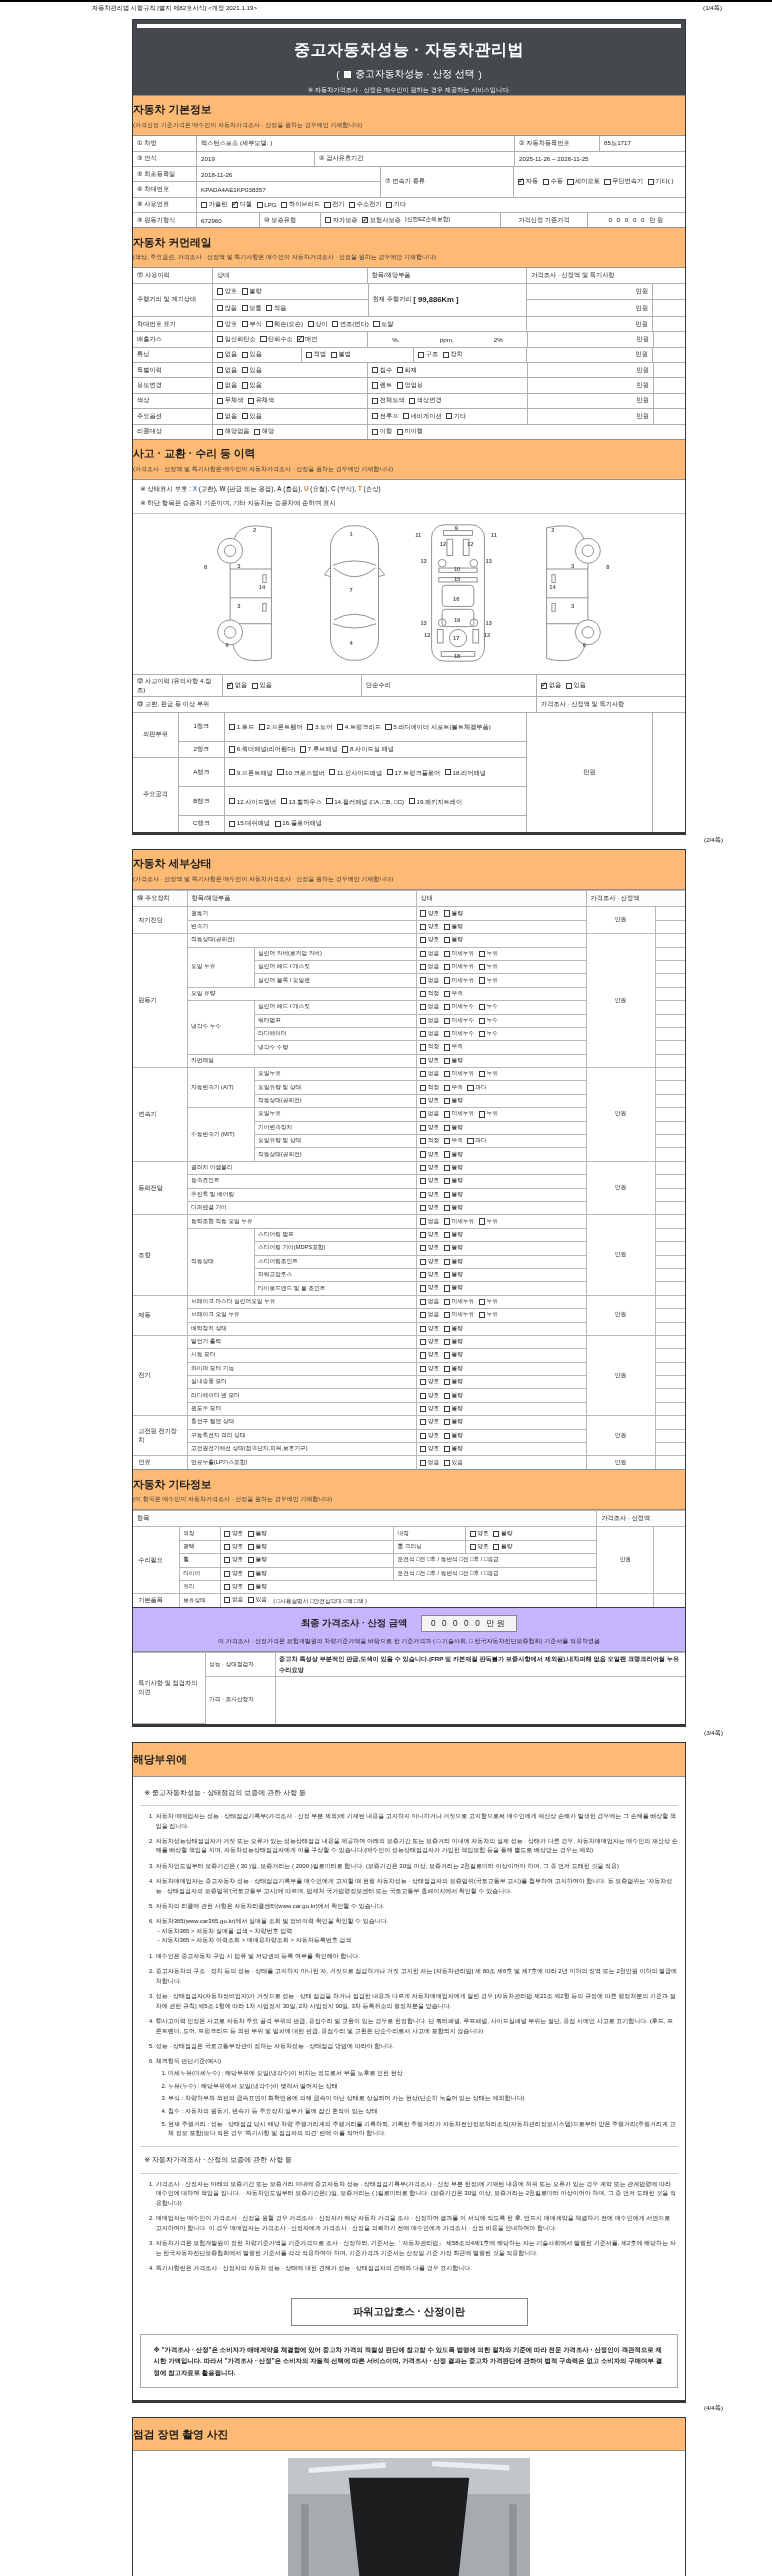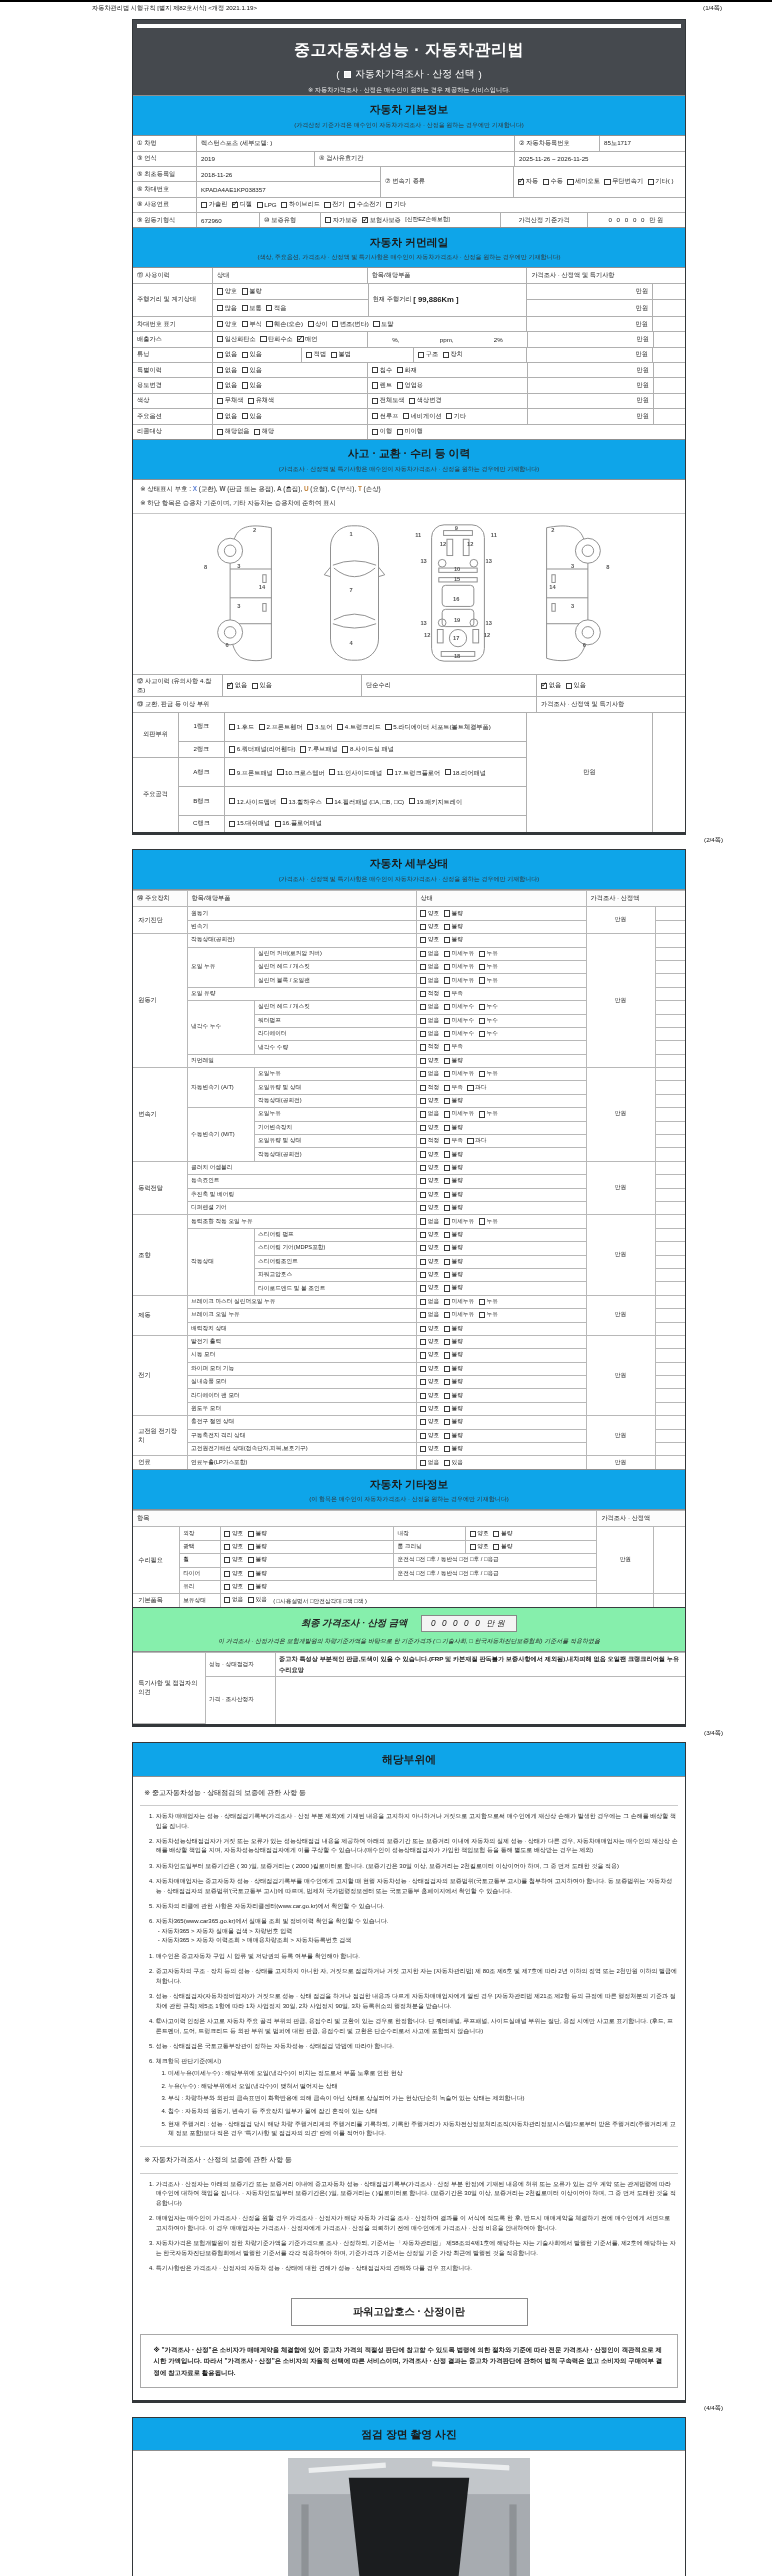--- a/index.html
+++ b/index.html
@@ -17,21 +17,21 @@
 
   
   .doc-head { background:#45494e; color:#fff; padding:2.6px 3.1px 0; }
   .stripe { height:4.6px; background:#fff; margin:1px 0.5px 11.3px; }
   .doc-title { text-align:center; font-size:16px; font-weight:bold; letter-spacing:0.5px; }
   .doc-select { text-align:center; font-size:9.8px; margin-top:7.2px; display:flex; justify-content:center; align-items:center; gap:4.1px; }
   .cbw { width:7.7px; height:7.7px; border:1px solid #fff; background:#f2f2f2; display:inline-block; }
   .doc-note { text-align:center; font-size:6.2px; margin-top:5.2px; color:#eee; }
   .doc-no { border-top:0.5px solid #6a6e72; margin-top:8.2px; padding:3.6px 2.1px 4.1px; font-size:7.7px; font-weight:bold; text-align:left; }
 
-  .sec-head { background:#0ea5e9; border-top:0.5px solid #8f8f8f; border-bottom:0.5px solid #8f8f8f; text-align:center; padding:7.2px 0 5.2px; }
+  .sec-head { background:#fdba74; border-top:0.5px solid #8f8f8f; border-bottom:0.5px solid #8f8f8f; text-align:left; padding:7.2px 0 5.2px; }
   .sec-title { font-size:10.8px; font-weight:bold; color:#1c1c1c; }
   .sec-sub { font-size:6px; margin-top:3.6px; color:#333; }
 
   .frow { display:flex; border-bottom:0.5px solid #b0b0b0; background:#fff; }
   .frow:last-child { border-bottom:none; }
   .c { border-right:0.5px solid #b0b0b0; padding:1.5px 4.1px; display:flex; align-items:center; min-height:14.4px; }
   .ce { border-right:none !important; }
   .lab { color:#222; }
   .bold { font-weight:bold; }
   .cc { justify-content:center; text-align:center; }
@@ -60,21 +60,21 @@
 
   
   table { border-collapse:collapse; width:552px; table-layout:fixed; }
   td { border:0.5px solid #b8b8b8; padding:1px 3.6px; font-size:5.7px; vertical-align:middle; height:13.4px; overflow:hidden; }
   td:first-child { border-left:none; } td:last-child { border-right:none; }
   tr:last-child td { border-bottom:none; }
   .thead td { font-size:6.2px; padding:3.1px 4.1px; background:#fcfcfc; }
   .glab { text-align:left; padding-left:5.2px; font-size:6.2px; }
   .pricecell { text-align:center; }
 
-  .final-band { background:#86efac; border-top:1.5px solid #3a3d40; border-bottom:0.5px solid #8f8f8f; padding:6.2px 0 5.2px; text-align:center;font-style:italic; }
+  .final-band { background:#c4b5fd; border-top:1.5px solid #3a3d40; border-bottom:0.5px solid #8f8f8f; padding:6.2px 0 5.2px; text-align:center; }
   .final-line { display:flex; justify-content:center; align-items:center; gap:13.4px; }
   .final-label { font-size:9.3px; font-weight:bold; }
   .final-amt { background:#f4f4f4; border:0.5px solid #888; font-size:8.2px; padding:2.1px 9.3px; letter-spacing:2.1px; }
   .final-note { font-size:6px; margin-top:5.2px; color:#222; }
 
   
   .n-wrap { padding:2.1px 7.2px 5.2px; }
   .n-head { padding:8.2px 4.1px 7.2px; border-bottom:0.5px solid #ccc; font-size:7px; }
   .n-head.mid { border-top:0.5px solid #ccc; margin-top:7.2px; }
   ol.nlist { margin:6.2px 0 3.1px; padding-left:15.5px; font-size:6px; line-height:1.6; }
@@ -101,21 +101,21 @@
 </div>
 
 <div class="sheet">
 
   <div class="doc-head">
     <div class="stripe"></div>
     <div class="doc-title">중고자동차성능 · 자동차관리법</div>
     <div class="doc-select">
       <span>(</span>
       <span class="cbw"></span>
-      <span>자동차가격조사 · 산정 선택</span>
+      <span>중고자동차성능 · 산정 선택</span>
       <span>)</span>
     </div>
     <div class="doc-note">※ 자동차가격조사 · 산정은 매수인이 원하는 경우 제공하는 서비스입니다.</div>
   </div>
 
   <div class="sec-head">
     <div class="sec-title">자동차 기본정보</div>
     <div class="sec-sub">(가격산정 기준가격은 매수인이 자동차가격조사 · 산정을 원하는 경우에만 기재합니다)</div>
   </div>
 

